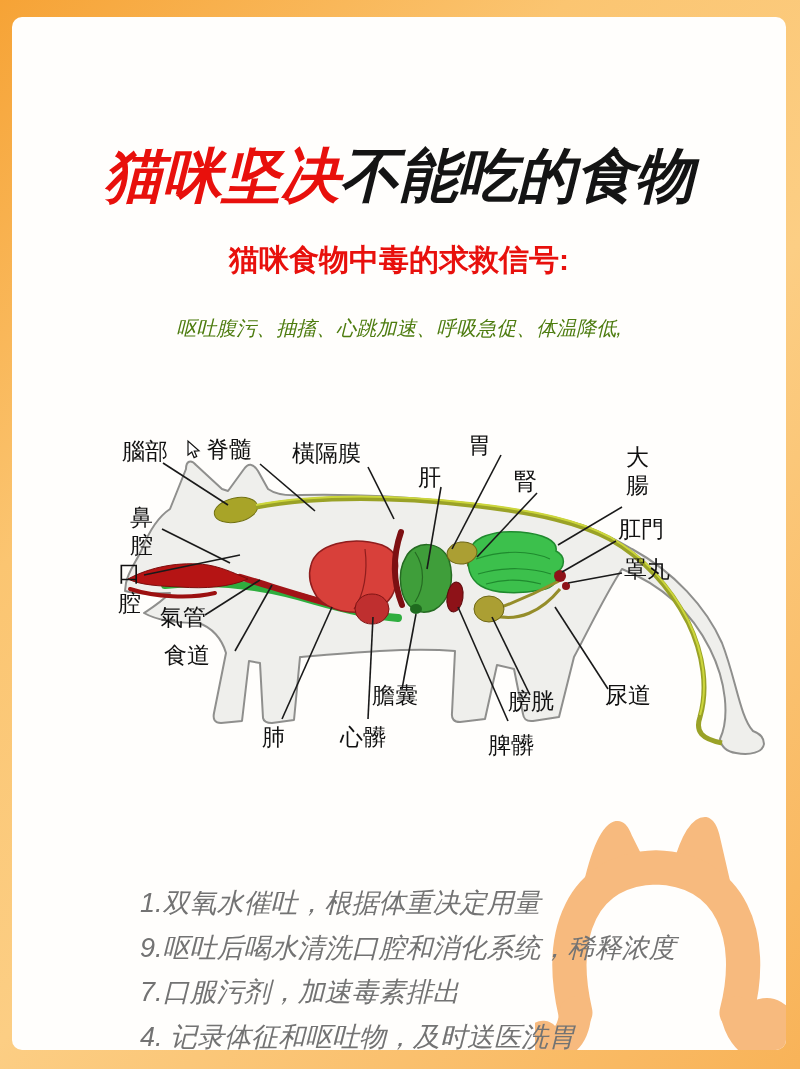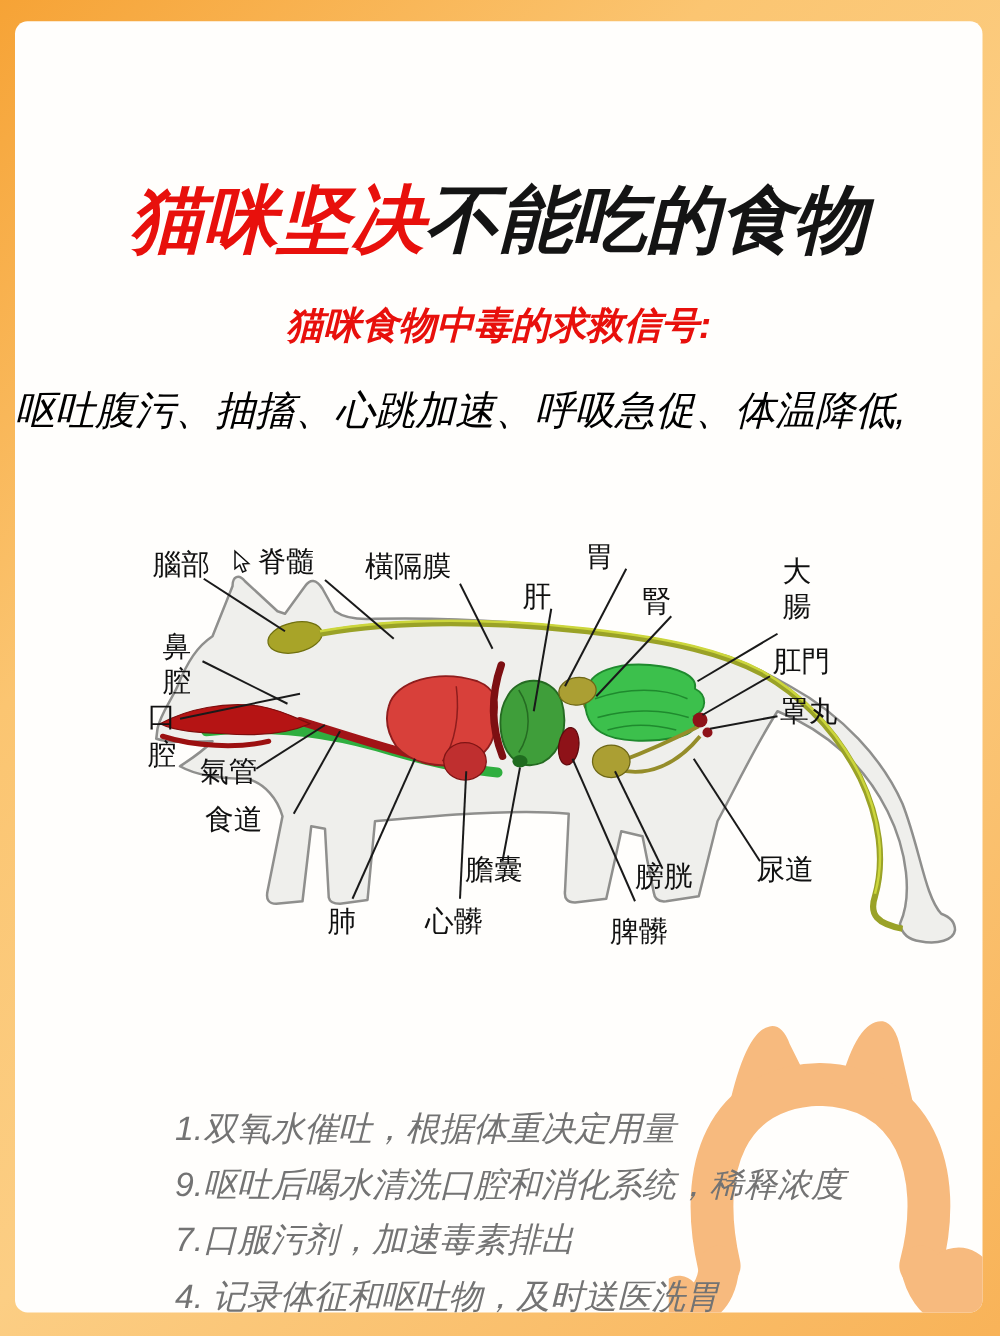--- a/index.html
+++ b/index.html
@@ -6,23 +6,23 @@
   body{width:800px;height:1069px;font-family:"Liberation Sans","DejaVu Sans",sans-serif;}
   .frame{position:relative;width:800px;height:1069px;overflow:hidden;
          background:linear-gradient(135deg,#f6a336 0%,#fbc571 30%,#fcce84 55%,#f8b257 100%);padding-left:24px;}
   .card{position:absolute;left:12px;top:17px;width:774px;height:1033px;background:#fffefc;
         border-radius:10px;overflow:hidden;}
   .title{position:absolute;left:0;top:124px;width:100%;text-align:center;
          font-size:59px;font-weight:900;font-style:italic;letter-spacing:0px;line-height:70px;white-space:nowrap;}
   .red{color:#e8100c;}
   .blk{color:#141414;}
   .subtitle{position:absolute;left:0;top:223px;width:100%;text-align:center;color:#e8100c;
-            font-size:30px;font-weight:700;font-style:italic;}
-  .symptoms{position:absolute;left:0;top:288px;width:100%;text-align:left;color:#000000;
-            font-size:32px;font-weight:500;font-style:italic;line-height:47px;white-space:nowrap;}
+            font-size:30px;font-weight:700;}
+  .symptoms{position:absolute;left:0;top:288px;width:100%;text-align:center;color:#4d7c0f;
+            font-size:20px;font-weight:500;font-style:italic;line-height:47px;white-space:nowrap;}
   .diagram{position:absolute;left:98px;top:400px;width:664px;height:352px;z-index:1;}
   .diagram text{font-family:"Liberation Serif","DejaVu Serif",serif;font-size:23px;fill:#111;}
   .leader{stroke:#1a1a1a;stroke-width:1.6;fill:none;}
   .logo{position:absolute;left:523px;top:788px;width:252px;height:262px;z-index:0;}
   .emheading{position:absolute;left:0;top:789px;width:100%;text-align:center;
              font-size:48px;font-weight:800;font-style:italic;z-index:2;white-space:nowrap;}
   .steps{position:absolute;left:128px;top:864px;z-index:2;color:#737373;
          font-size:27px;font-weight:500;font-style:italic;}
   .step{height:44.5px;line-height:44.5px;white-space:nowrap;}
 </style>

